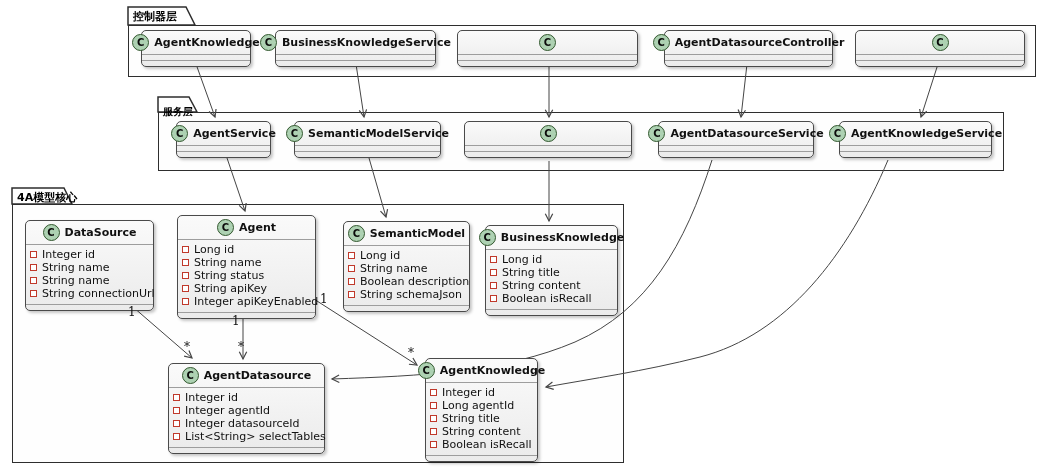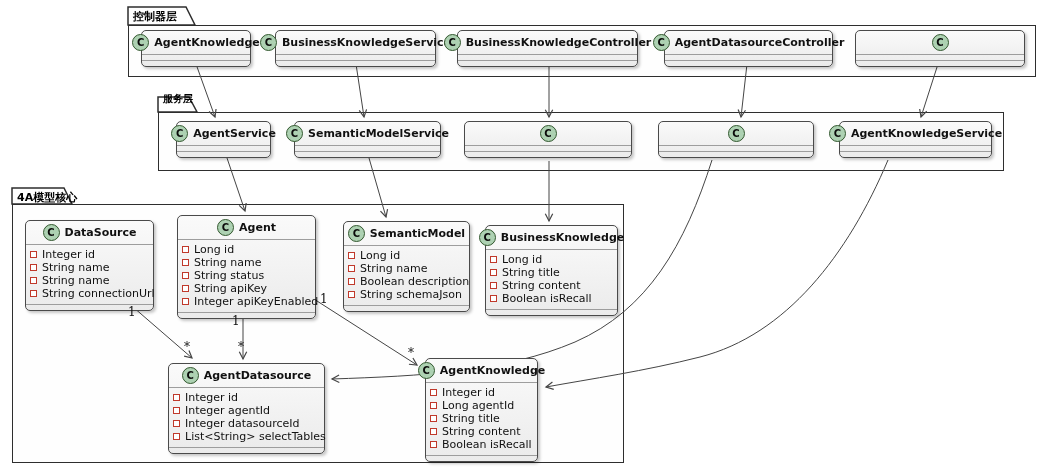--- a/index.html
+++ b/index.html
@@ -81,21 +81,21 @@
       <path d="M712,160 C685,245 648,310 575,342 C505,372 420,376 332,379" marker-end="url(#ah)"></path>
       <path d="M888,160 C848,255 786,335 700,357 C645,371 590,379 546,387" marker-end="url(#ah)"></path>
 
       <line x1="133" y1="307" x2="192" y2="358" marker-end="url(#ah)"></line>
       <line x1="243" y1="313" x2="243" y2="359" marker-end="url(#ah)"></line>
       <line x1="317" y1="301" x2="417" y2="365" marker-end="url(#ah)"></line>
     </g>
   </svg>
 
   <div class="tabLabel" style="left:133px; top:9px;">控制器层</div>
-  <div class="tabLabel small" style="left:163px; top:92px;">服务层</div>
+  <div class="tabLabel small" style="left:163px; top:105px;">服务层</div>
   <div class="tabLabel" style="left:17px; top:190px;">4A模型核心</div>
 
   <div class="cls" style="left:141px; top:30px; width:110px;">
     <div class="ctitle">
       <span class="ccirc">C</span>
       <span>AgentKnowledge</span>
     </div>
     <div class="crow"></div>
     <div class="crow"></div>
   </div>
@@ -103,21 +103,20 @@
     <div class="ctitle">
       <span class="ccirc">C</span>
       <span>BusinessKnowledgeService</span>
     </div>
     <div class="crow"></div>
     <div class="crow"></div>
   </div>
   <div class="cls" style="left:457px; top:30px; width:181px;">
     <div class="ctitle">
       <span class="ccirc">C</span>
-      <span>BusinessKnowledgeController</span>
     </div>
     <div class="crow"></div>
     <div class="crow"></div>
   </div>
   <div class="cls" style="left:664px; top:30px; width:169px;">
     <div class="ctitle">
       <span class="ccirc">C</span>
       <span>AgentDatasourceController</span>
     </div>
     <div class="crow"></div>
@@ -150,20 +149,21 @@
   <div class="cls" style="left:464px; top:121px; width:168px;">
     <div class="ctitle">
       <span class="ccirc">C</span>
     </div>
     <div class="crow"></div>
     <div class="crow"></div>
   </div>
   <div class="cls" style="left:658px; top:121px; width:156px;">
     <div class="ctitle">
       <span class="ccirc">C</span>
+      <span>AgentDatasourceService</span>
     </div>
     <div class="crow"></div>
     <div class="crow"></div>
   </div>
   <div class="cls" style="left:839px; top:121px; width:153px;">
     <div class="ctitle">
       <span class="ccirc">C</span>
       <span>AgentKnowledgeService</span>
     </div>
     <div class="crow"></div>

